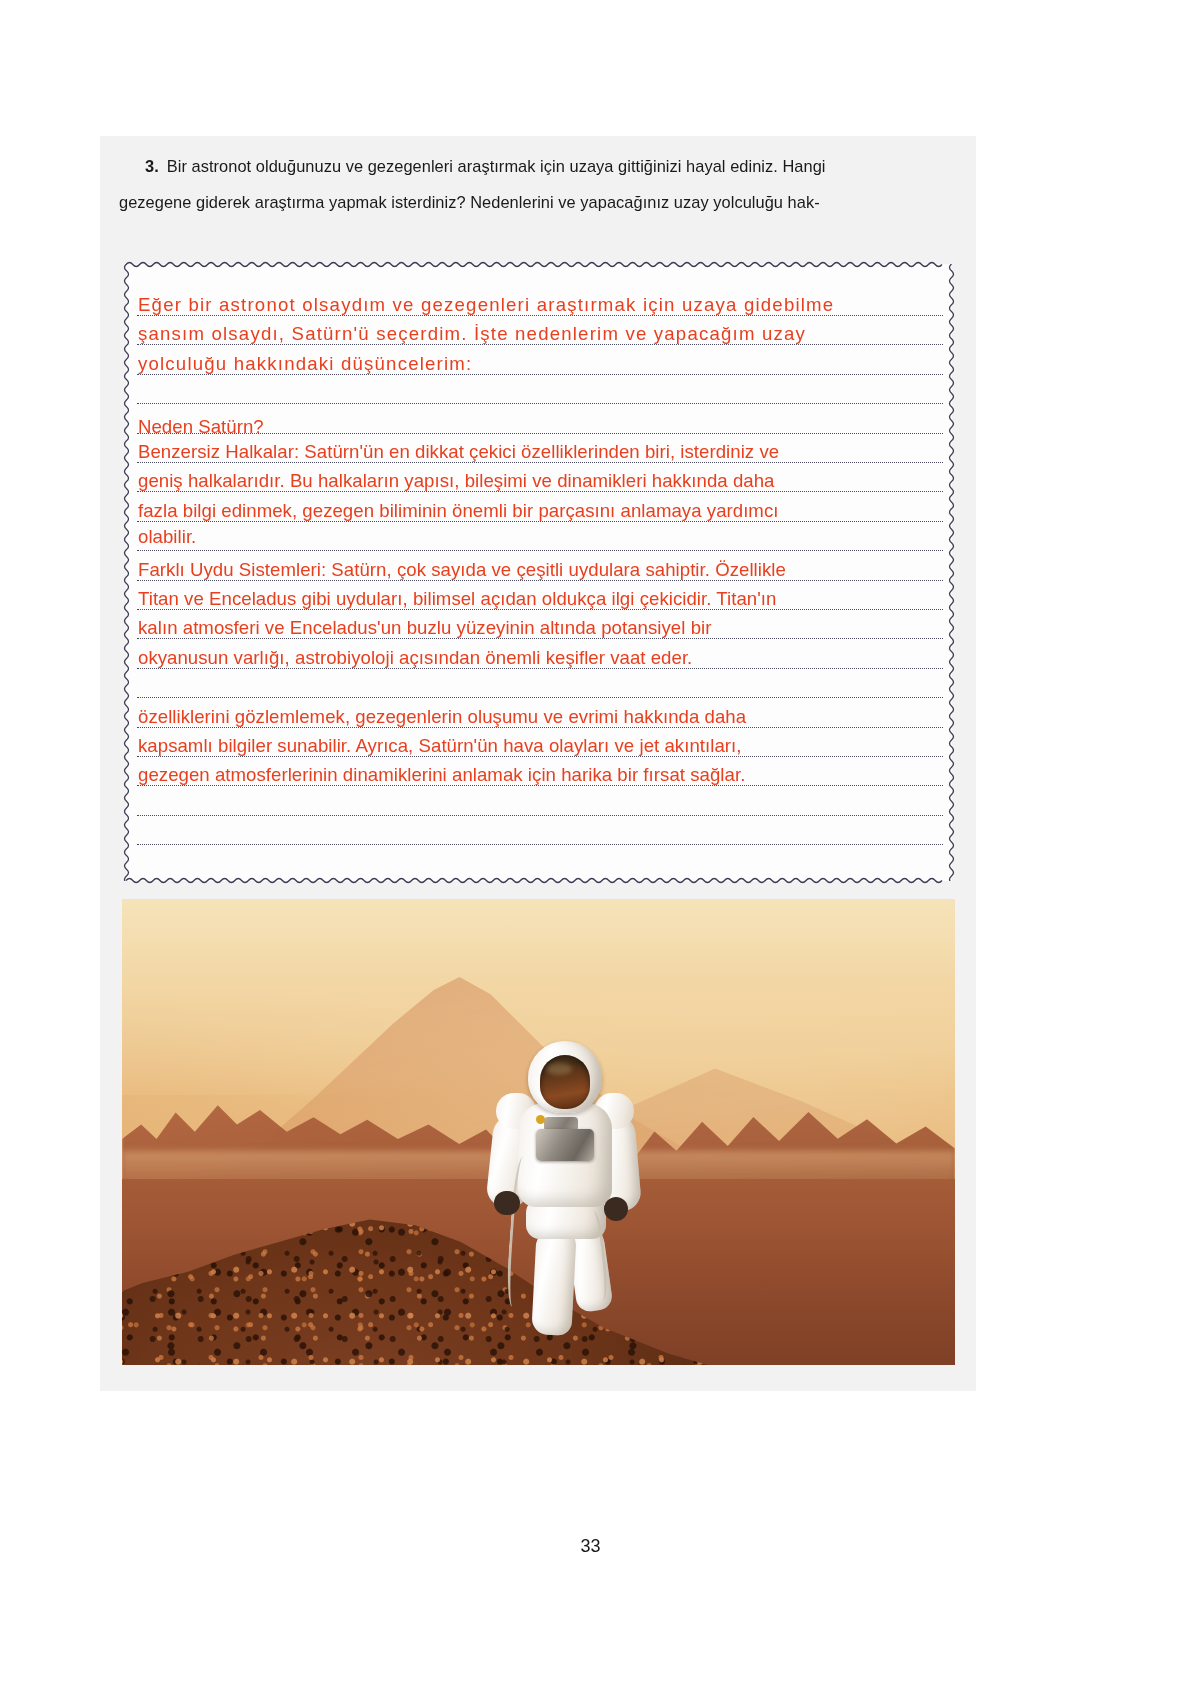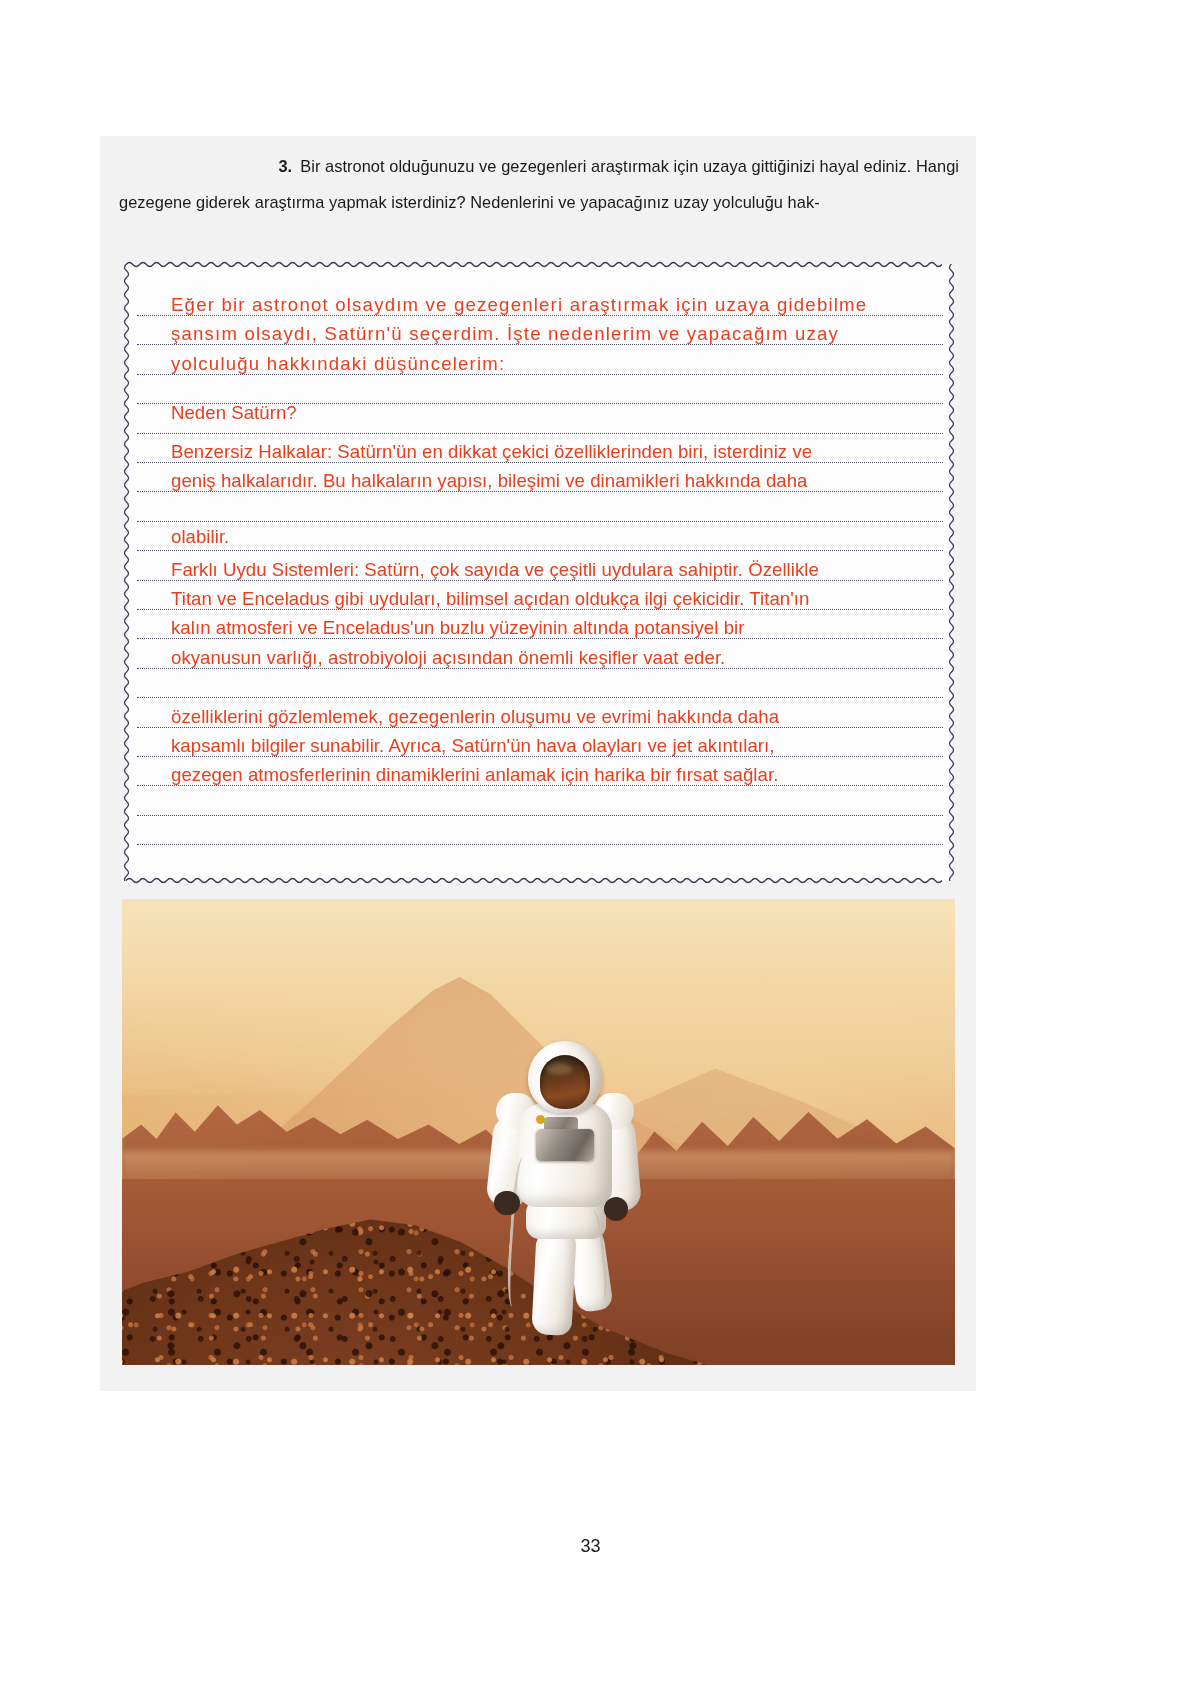--- a/index.html
+++ b/index.html
@@ -30,21 +30,21 @@
     position: absolute;
     left: 119px;
     top: 148px;
     width: 840px;
     color: #1a1a1a;
     font-size: 16.4px;
     line-height: 36px;
     letter-spacing: 0.05px;
   }
   .q-line { white-space: nowrap; }
-  .q-line.l1 { text-indent: 26px; text-align: right; }
+  .q-line.l1 { text-indent: 26px; }
   .q-line.l3 { padding-left: 10px; }
   .q-num {
     font-weight: bold;
     margin-right: 8px;
   }
 
   
   .answer-box {
     position: absolute;
     left: 126px;
@@ -85,21 +85,20 @@
     height: 617px;
     color: #e8401f;
     font-size: 18.6px;
     letter-spacing: 0.05px;
   }
   .a-line {
     position: absolute;
     left: 0;
     white-space: nowrap;
     line-height: 22px;
-    margin-left: 33px;
   }
   .a-line.sp1 { letter-spacing: 1.2px; }
 
   
   .photo-frame {
     position: absolute;
     left: 122px;
     top: 899px;
     width: 833px;
     height: 466px;
@@ -342,23 +341,24 @@
       <div class="rule-line" style="top: 492px;"></div>
       <div class="rule-line" style="top: 521.4px;"></div>
       <div class="rule-line" style="top: 550.8px;"></div>
       <div class="rule-line" style="top: 580.2px;"></div>
     </div>
 
   <div class="answer-text" id="answer-text">
       <div class="a-line sp1" style="top: 30px;">Eğer bir astronot olsaydım ve gezegenleri araştırmak için uzaya gidebilme</div>
       <div class="a-line sp1" style="top: 59.4px;">şansım olsaydı, Satürn'ü seçerdim. İşte nedenlerim ve yapacağım uzay</div>
       <div class="a-line sp1" style="top: 88.8px;">yolculuğu hakkındaki düşüncelerim:</div>
-      <div class="a-line" style="top: 138px;">Neden Satürn?</div>
+      <div class="a-line" style="top: 152px;">Neden Satürn?</div>
       <div class="a-line" style="top: 177px;">Benzersiz Halkalar: Satürn'ün en dikkat çekici özelliklerinden biri, isterdiniz ve</div>
       <div class="a-line" style="top: 206.4px;">geniş halkalarıdır. Bu halkaların yapısı, bileşimi ve dinamikleri hakkında daha</div>
+      <div class="a-line" style="top: 235.8px;">fazla bilgi edinmek, gezegen biliminin önemli bir parçasını anlamaya yardımcı</div>
       <div class="a-line" style="top: 262px;">olabilir.</div>
       <div class="a-line" style="top: 294.6px;">Farklı Uydu Sistemleri: Satürn, çok sayıda ve çeşitli uydulara sahiptir. Özellikle</div>
       <div class="a-line" style="top: 324px;">Titan ve Enceladus gibi uyduları, bilimsel açıdan oldukça ilgi çekicidir. Titan'ın</div>
       <div class="a-line" style="top: 353.4px;">kalın atmosferi ve Enceladus'un buzlu yüzeyinin altında potansiyel bir</div>
       <div class="a-line" style="top: 382.8px;">okyanusun varlığı, astrobiyoloji açısından önemli keşifler vaat eder.</div>
       <div class="a-line" style="top: 471px;">kapsamlı bilgiler sunabilir. Ayrıca, Satürn'ün hava olayları ve jet akıntıları,</div>
       <div class="a-line" style="top: 441.6px;">özelliklerini gözlemlemek, gezegenlerin oluşumu ve evrimi hakkında daha</div>
       <div class="a-line" style="top: 500.4px;">gezegen atmosferlerinin dinamiklerini anlamak için harika bir fırsat sağlar.</div>
     </div>
 </div>

